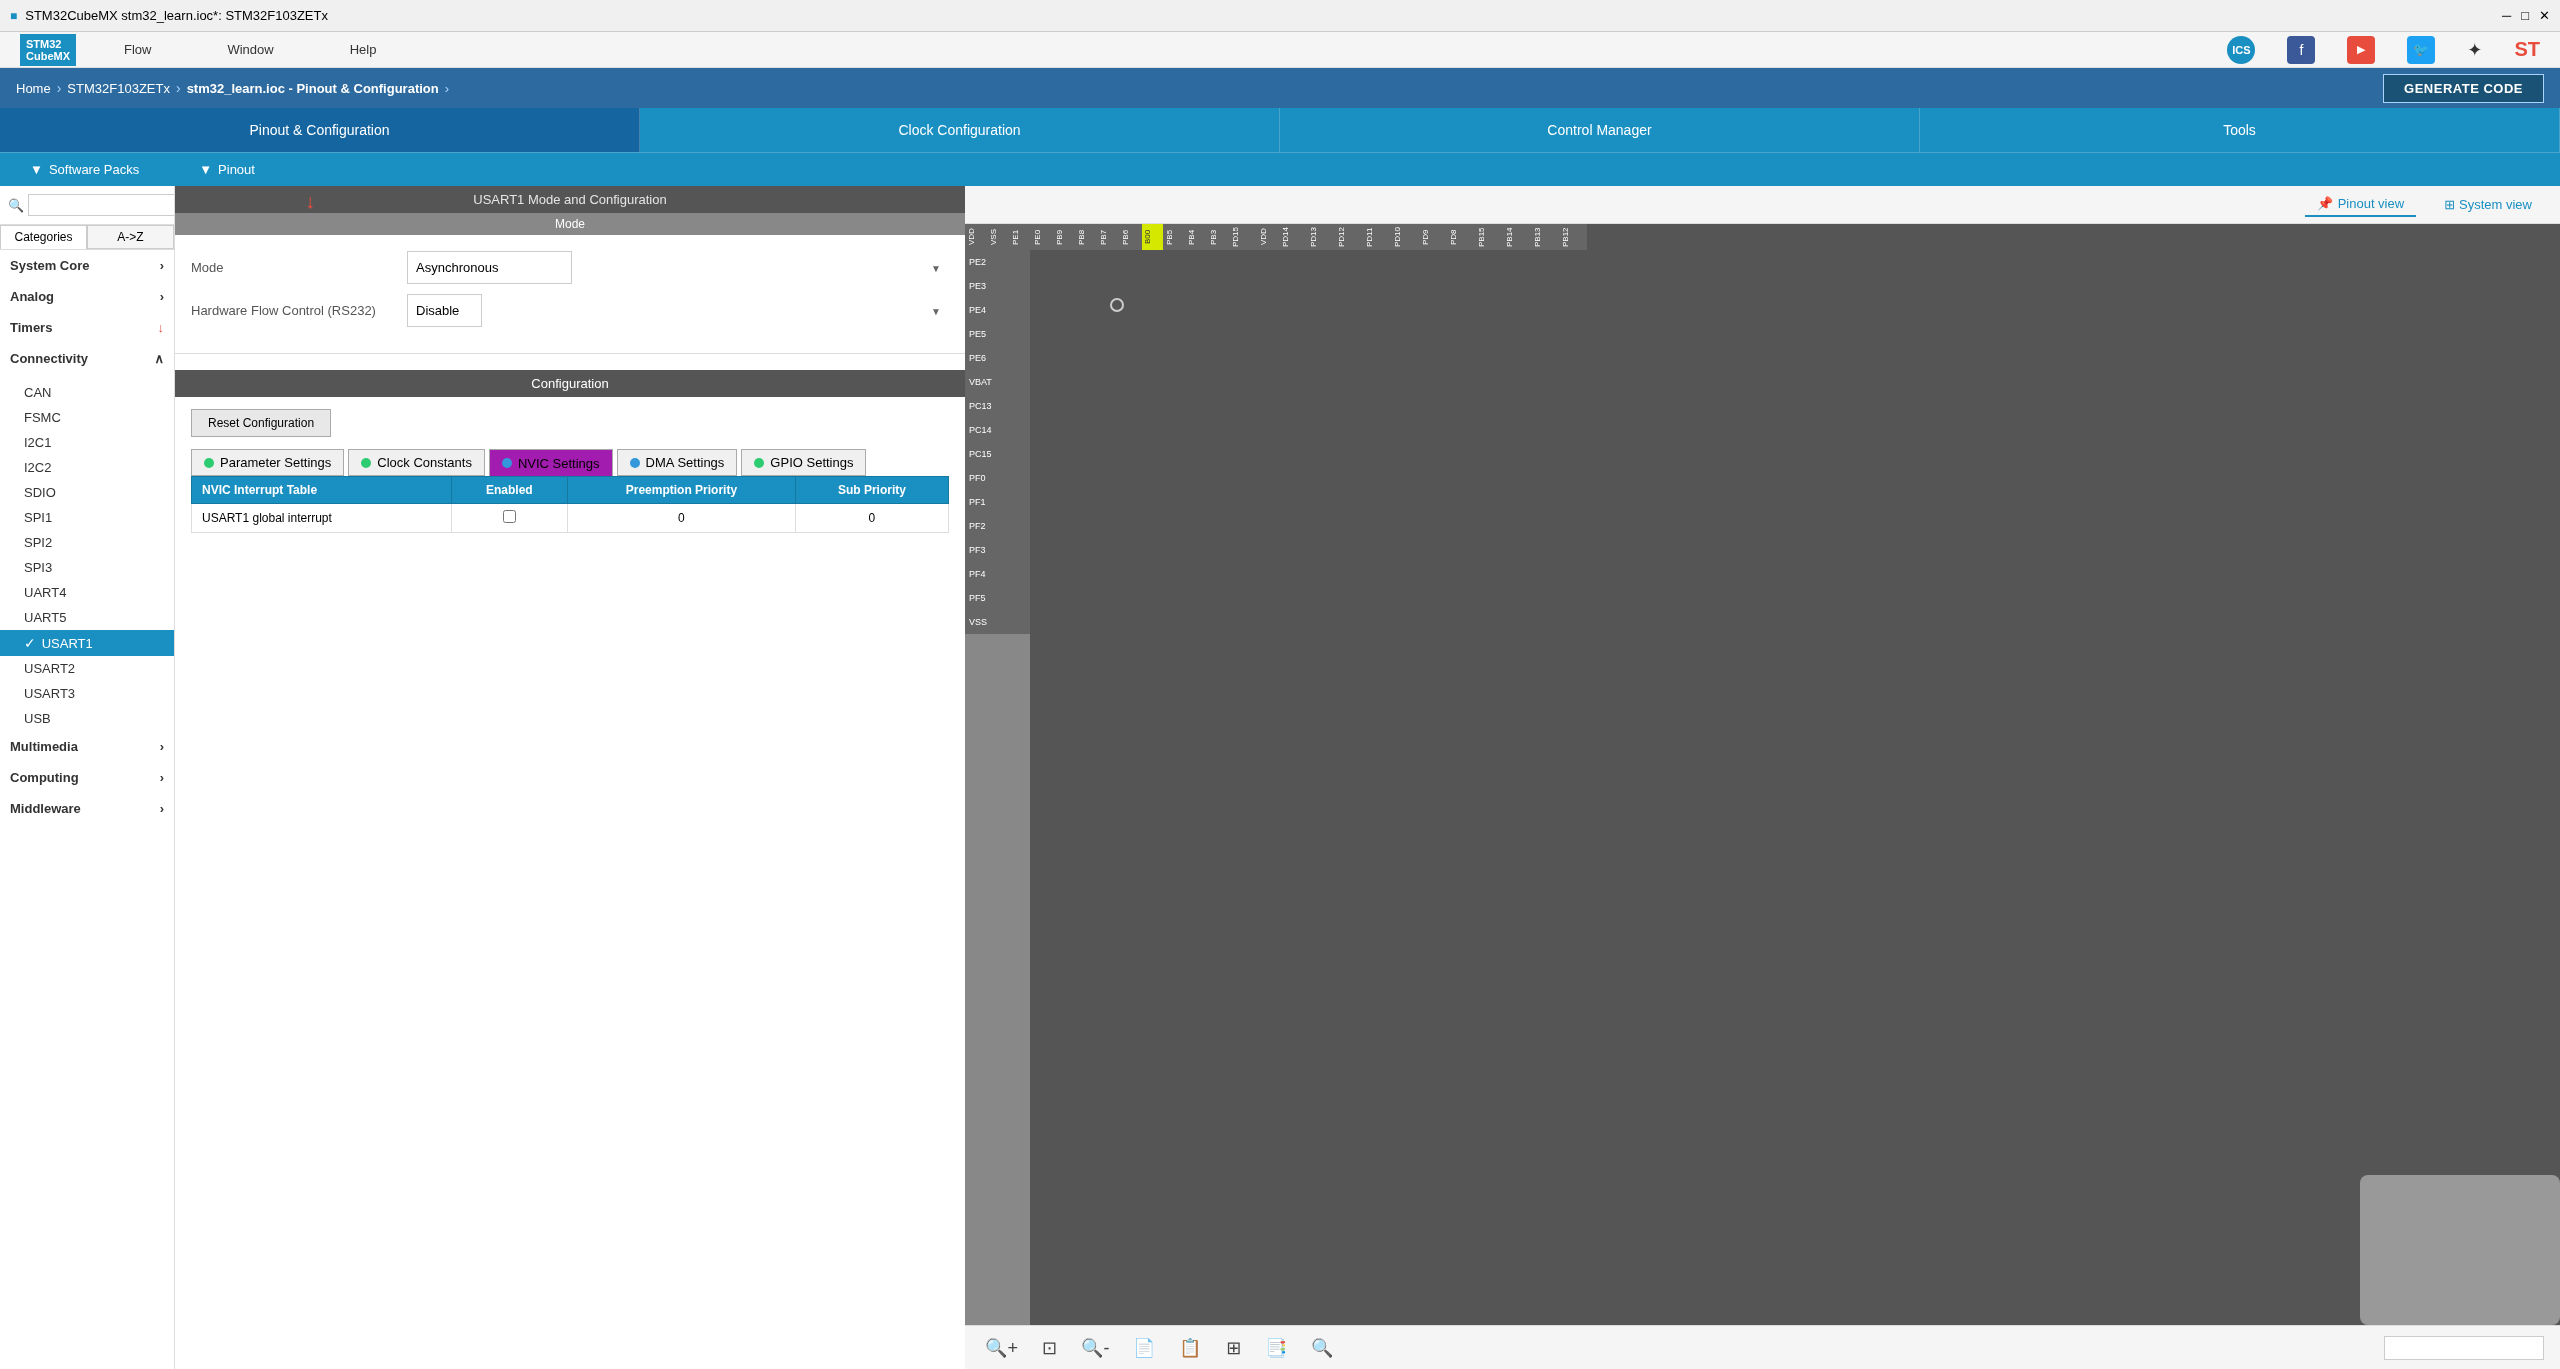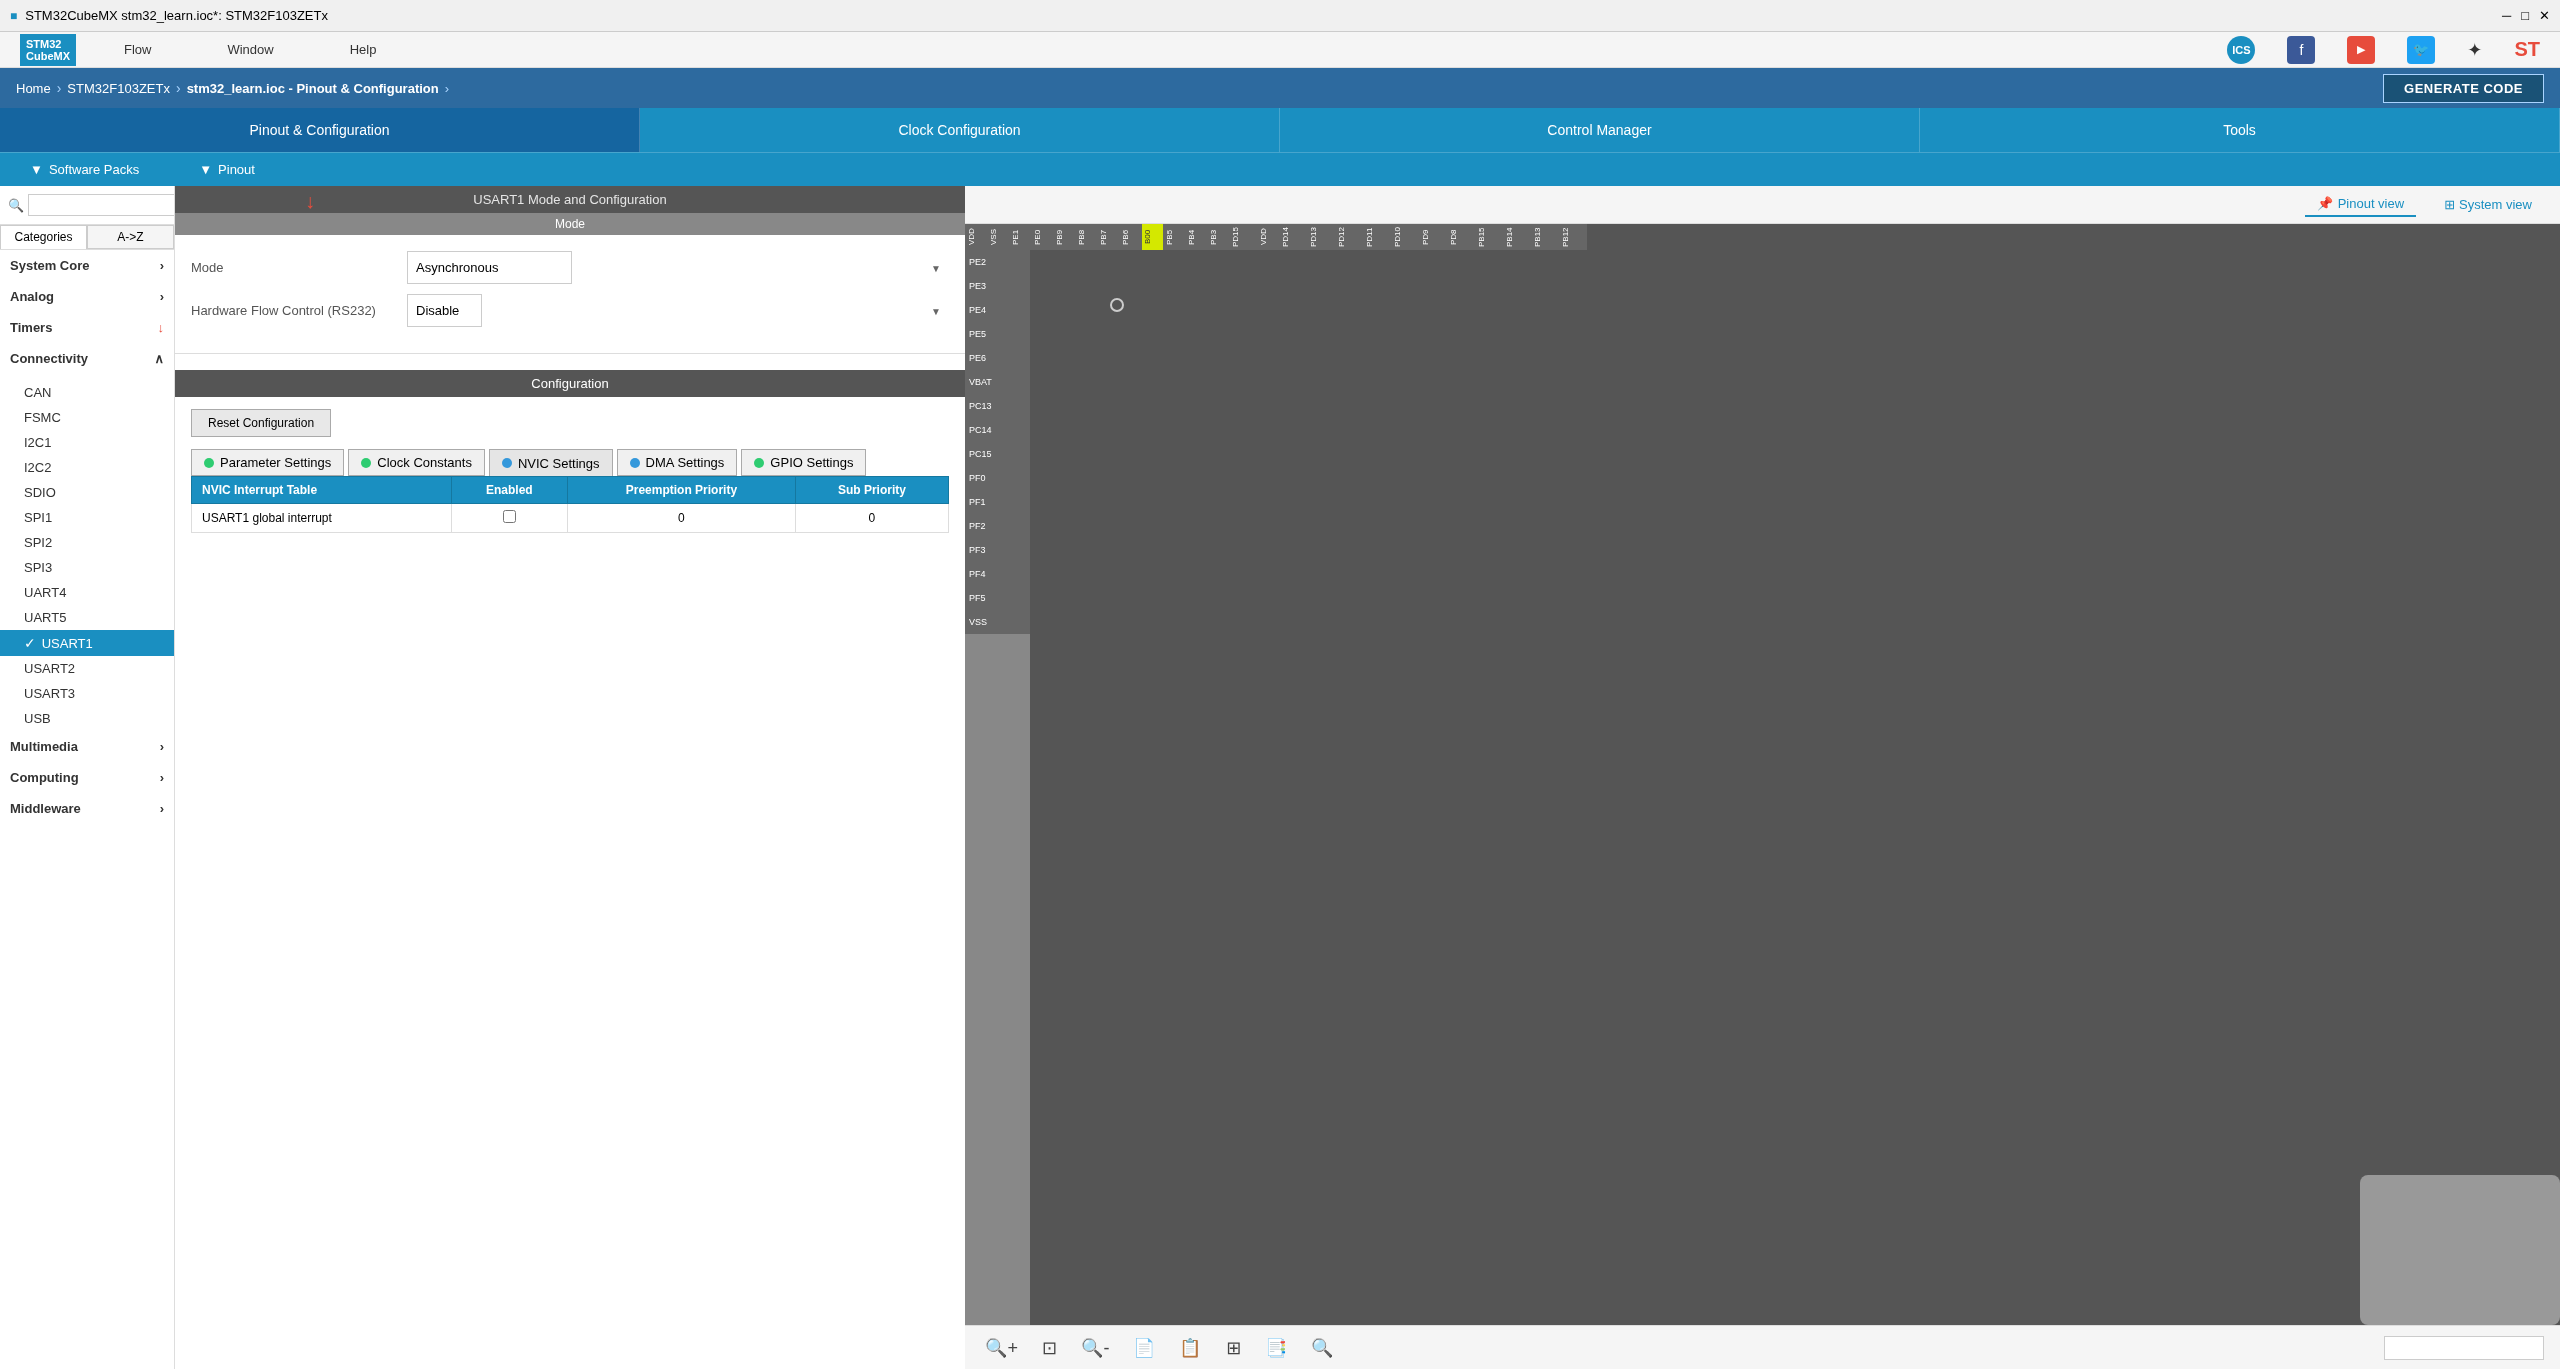--- a/index.html
+++ b/index.html
@@ -255,21 +255,21 @@
     .config-tab {
       padding: 5px 12px;
       border: 1px solid #aaa;
       cursor: pointer;
       font-size: 12px;
       display: flex;
       align-items: center;
       gap: 6px;
       background: #f0f0f0;
     }
-    .config-tab.active { background: #e5e5e5; border-bottom: none; }
+    .config-tab.active { background: #a21caf; border-bottom: none; }
     .dot { width: 10px; height: 10px; border-radius: 50%; display: inline-block; }
     .dot-green { background: #2ecc71; }
     .dot-blue { background: #3498db; }
 
     
     .nvic-table {
       width: 100%;
       border-collapse: collapse;
       margin-top: 0;
     }

